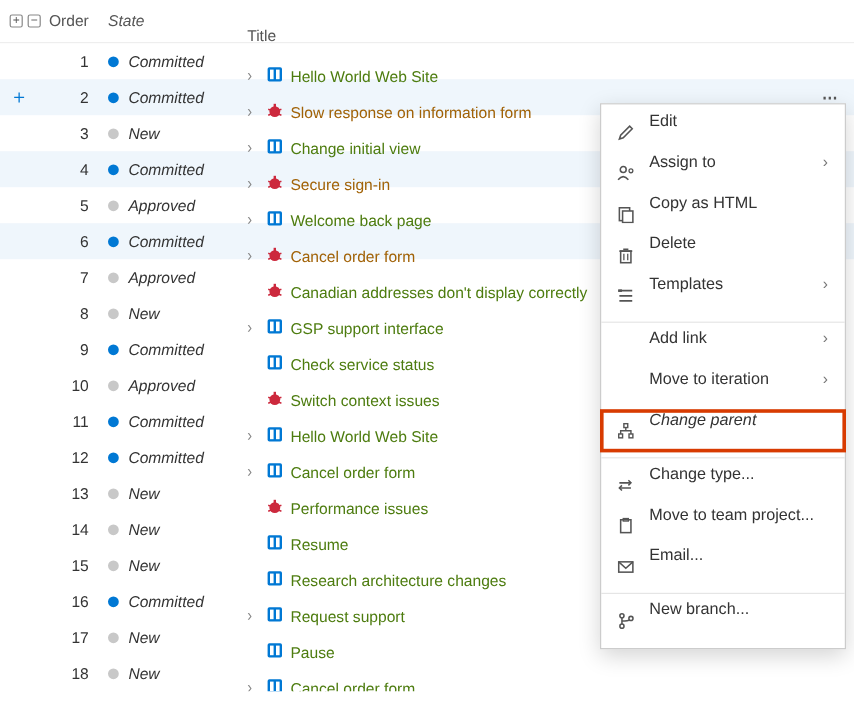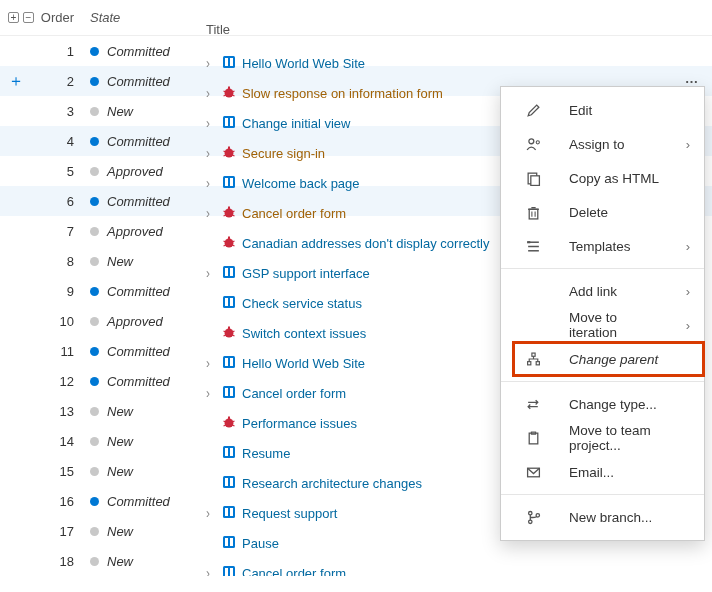--- a/index.html
+++ b/index.html
@@ -35,45 +35,44 @@
     width: 9px; height: 9px; border-radius: 50%;
     display:inline-block;
   }
   .dot.blue { background:#0078d4; }
   .dot.grey { background:#c8c8c8; }
   .chev {
     width:10px; color:#888; font-size:12px; display:inline-block;
     transform: scaleY(1.2);
   }
   .title-link { color:#a16207; }
-  .title-text { color:#0369a1; }
+  .title-text { color:#4d7c0f; }
   .ellipsis { color:#555; letter-spacing:1px; font-weight:bold; cursor:pointer;}
   .add-btn {
     color:#0078d4; font-size:16px; font-weight:300; width:16px; text-align:center;
   }
   .sq { border:1px solid #888; width:11px; height:11px; display:inline-flex; align-items:center; justify-content:center; font-size:10px; line-height:1; color:#555; border-radius:2px;}
   .icon-svg { width:14px; height:14px; flex-shrink:0; }
   .menu {
     position: absolute;
     left: 500px; top: 86px;
     width: 205px;
     background:#fff;
     border:1px solid #ccc;
     box-shadow: 0 6px 18px rgba(0,0,0,0.18);
     padding: 6px 0;
     font-size:13.5px;
   }
   .menu-item {
-    display:flex; align-items:center;
+    display:flex; 
     height:34px;
     padding: 0 14px 0 12px;
-    gap:28px;
+    gap:12px;
     color:#333;
     cursor:pointer;
-    margin-left:12px;
   }
   .menu-item .mi-icon { width:16px; display:flex; align-items:center; justify-content:center; color:#555;}
   .menu-item .mi-label { flex:1; }
   .menu-item .mi-arrow { color:#777; font-size:13px;}
   .menu-sep { height:1px; background:#e5e5e5; margin:5px 0; }
   .menu-item.highlight { outline:3px solid #d83b01; outline-offset:-2px;font-style:italic;}
   .mi-noicon { width:16px; }
   .mi-svg { width:15px; height:15px; }
 </style>
 </head>

